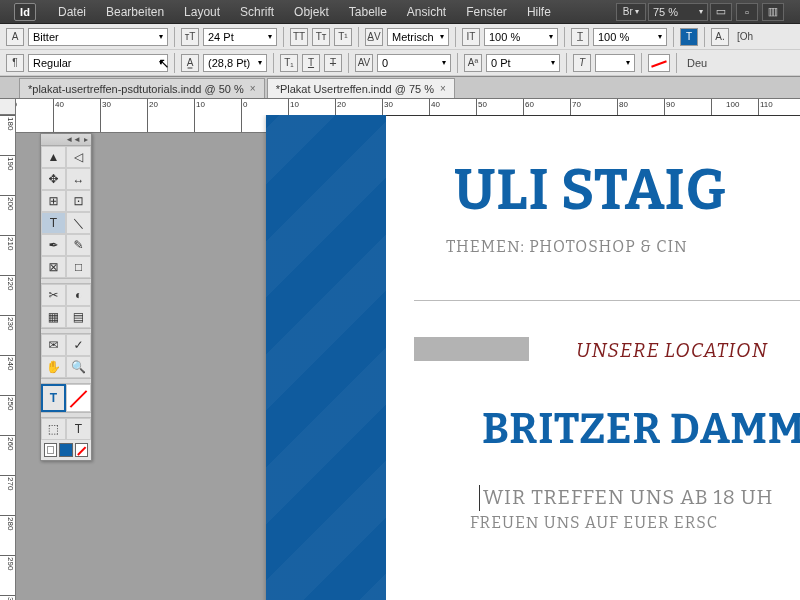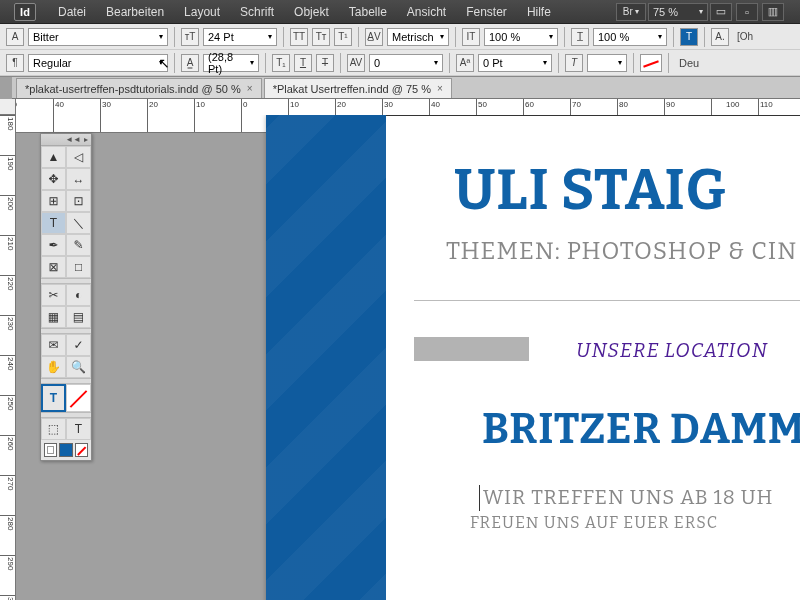--- a/index.html
+++ b/index.html
@@ -17,43 +17,43 @@
     .control-panel { background: #e8e8e8; border-bottom: 1px solid #888; }
     .cp-row { height: 26px; display: flex; align-items: center; padding: 0 6px; gap: 4px; border-bottom: 1px solid #ccc; }
     .cp-icon { width: 18px; height: 18px; border: 1px solid #999; display: flex; align-items: center; justify-content: center; background: #f0f0f0; font-size: 10px; color: #444; }
     .cp-select { background: #fff; border: 1px solid #999; height: 18px; padding: 0 4px; display: flex; align-items: center; justify-content: space-between; font-size: 11px; }
     .font-sel { width: 140px; }
     .size-sel { width: 74px; }
     .sep { width: 1px; height: 20px; background: #aaa; margin: 0 2px; }
     .cp-swatch-red { width: 22px; height: 18px; position: relative; border: 1px solid #999; background: #fff; }
     .cp-swatch-red::after { content:''; position:absolute; left:2px; right:2px; top:50%; height:2px; background:red; transform: rotate(-20deg); }
     
-    .tabbar { background: #c8c8c8; height: 22px; display: flex; align-items: flex-end; padding: 0 4px; border-bottom: 1px solid #777; margin-left: 12px; }
+    .tabbar { background: #c8c8c8; height: 22px; display: flex; align-items: flex-end; padding: 0 19px; border-bottom: 1px solid #777; }
     .doc-tab { background: #d8d8d8; border: 1px solid #999; border-bottom: none; height: 20px; padding: 0 8px; display: flex; align-items: center; margin-right: 2px; font-size: 11px; color: #333; gap: 6px; }
     .doc-tab.active { background: #efefef; }
     .tab-close { font-size: 10px; color: #666; }
     
     .workspace { position: relative; background: #a0a0a0; height: 530px; }
     
     .hruler { position: absolute; top: 0; left: 16px; right: 0; height: 34px; background: #fff; border-bottom: 1px solid #777; overflow: hidden; }
     .vruler { position: absolute; top: 16px; left: 0; width: 16px; bottom: 0; background: #fff; border-right: 1px solid #777; overflow: hidden; }
     .ruler-corner { position: absolute; top:0; left:0; width:16px; height:16px; background:#eee; border-right:1px solid #777; border-bottom:1px solid #777; }
     .hruler-tick { position: absolute; top: 0; bottom: 0; border-left: 1px solid #666; font-size: 8px; color: #333; padding-left: 1px; padding-top: 1px; }
     .vruler-tick { position: absolute; left: 0; right: 0; border-top: 1px solid #666; font-size: 8px; color: #333; writing-mode: vertical-rl; padding-top: 1px; }
     
     .canvas { position: absolute; top: 16px; left: 16px; right: 0; bottom: 0; overflow: hidden; }
     .page-bg { position: absolute; top: 0; left: 250px; width: 600px; height: 560px; background: #fff; box-shadow: 0 0 5px rgba(0,0,0,0.3); border: 1px solid #333; }
     .stripe { position: absolute; top: 0; left: 250px; width: 120px; height: 560px; background: #0f5b9e; overflow: hidden; }
     .stripe::before { content:''; position:absolute; inset:-50px; background: repeating-linear-gradient(135deg, rgba(255,255,255,0.04) 0 40px, rgba(255,255,255,0) 40px 80px); }
     
     .doc-title { position: absolute; top: 42px; left: 438px; font-family: "Bitter", Georgia, serif; font-weight: 700; font-size: 56px; color: #1062a8; letter-spacing: 1px; white-space: nowrap; }
-    .doc-sub { position: absolute; top: 122px; left: 430px; font-family: "Bitter", Georgia, serif; font-size: 24px; color: #888; letter-spacing: 1px; white-space: nowrap; }
+    .doc-sub { position: absolute; top: 122px; left: 430px; font-family: "Bitter", Georgia, serif; font-size: 16px; color: #888; letter-spacing: 1px; white-space: nowrap; }
     .divline { position: absolute; top: 185px; left: 398px; width: 400px; height: 1px; background: #bbb; }
     .greybox { position: absolute; top: 222px; left: 398px; width: 115px; height: 24px; background: #b3b3b3; }
-    .loc-label { position: absolute; top: 223px; left: 560px; font-family: "Bitter", Georgia, serif; font-style: italic; font-size: 20px; color: #4c1d95; letter-spacing: 1px; white-space: nowrap; }
+    .loc-label { position: absolute; top: 223px; left: 560px; font-family: "Bitter", Georgia, serif; font-style: italic; font-size: 20px; color: #7f1d1d; letter-spacing: 1px; white-space: nowrap; }
     .doc-h2 { position: absolute; top: 289px; left: 466px; font-family: "Bitter", Georgia, serif; font-weight: 700; font-size: 42px; color: #1062a8; letter-spacing: 1px; white-space: nowrap; }
     .caret { position: absolute; top: 370px; left: 463px; width: 1px; height: 26px; background: #333; }
     .body1 { position: absolute; top: 370px; left: 467px; font-family: "Bitter", Georgia, serif; font-size: 20px; color: #888; letter-spacing: 1px; white-space: nowrap; }
     .body2 { position: absolute; top: 398px; left: 454px; font-family: "Bitter", Georgia, serif; font-size: 16px; color: #888; letter-spacing: 1px; white-space: nowrap; }
     
     .tools { position: absolute; top: 18px; left: 24px; width: 52px; background: #e6e6e6; border: 1px solid #888; box-shadow: 1px 1px 3px rgba(0,0,0,0.3); }
     .tools-header { height: 12px; background: linear-gradient(#d8d8d8,#c8c8c8); border-bottom: 1px solid #aaa; display:flex; justify-content:flex-end; align-items:center; padding:0 3px; gap:3px;}
     .tools-header span { font-size:8px; color:#555; }
     .tool-grid { display: grid; grid-template-columns: 1fr 1fr; }
     .tool { width: 25px; height: 22px; border: 1px solid #ccc; display: flex; align-items: center; justify-content: center; font-size: 12px; background: #e6e6e6; color: #333; cursor: pointer; }
@@ -140,21 +140,21 @@
     <div style="font-size:10px;color:#444;padding:0 4px">[Oh</div>
   </div>
   <div class="cp-row">
     <div class="cp-icon">¶</div>
     <div class="cp-select font-sel">
         <span>Regular</span>
         <span class="chev">▾</span>
       </div>
     <div class="sep"></div>
     <div class="cp-icon">A͇</div>
-    <div class="cp-select size-sel" style="width:56px">
+    <div class="cp-select size-sel" style="width:64px">
         <span>(28,8 Pt)</span>
         <span class="chev">▾</span>
       </div>
     <div class="sep"></div>
     <div class="cp-icon">T₁</div>
     <div class="cp-icon">
         <u>T</u>
       </div>
     <div class="cp-icon">
         <s>T</s>

